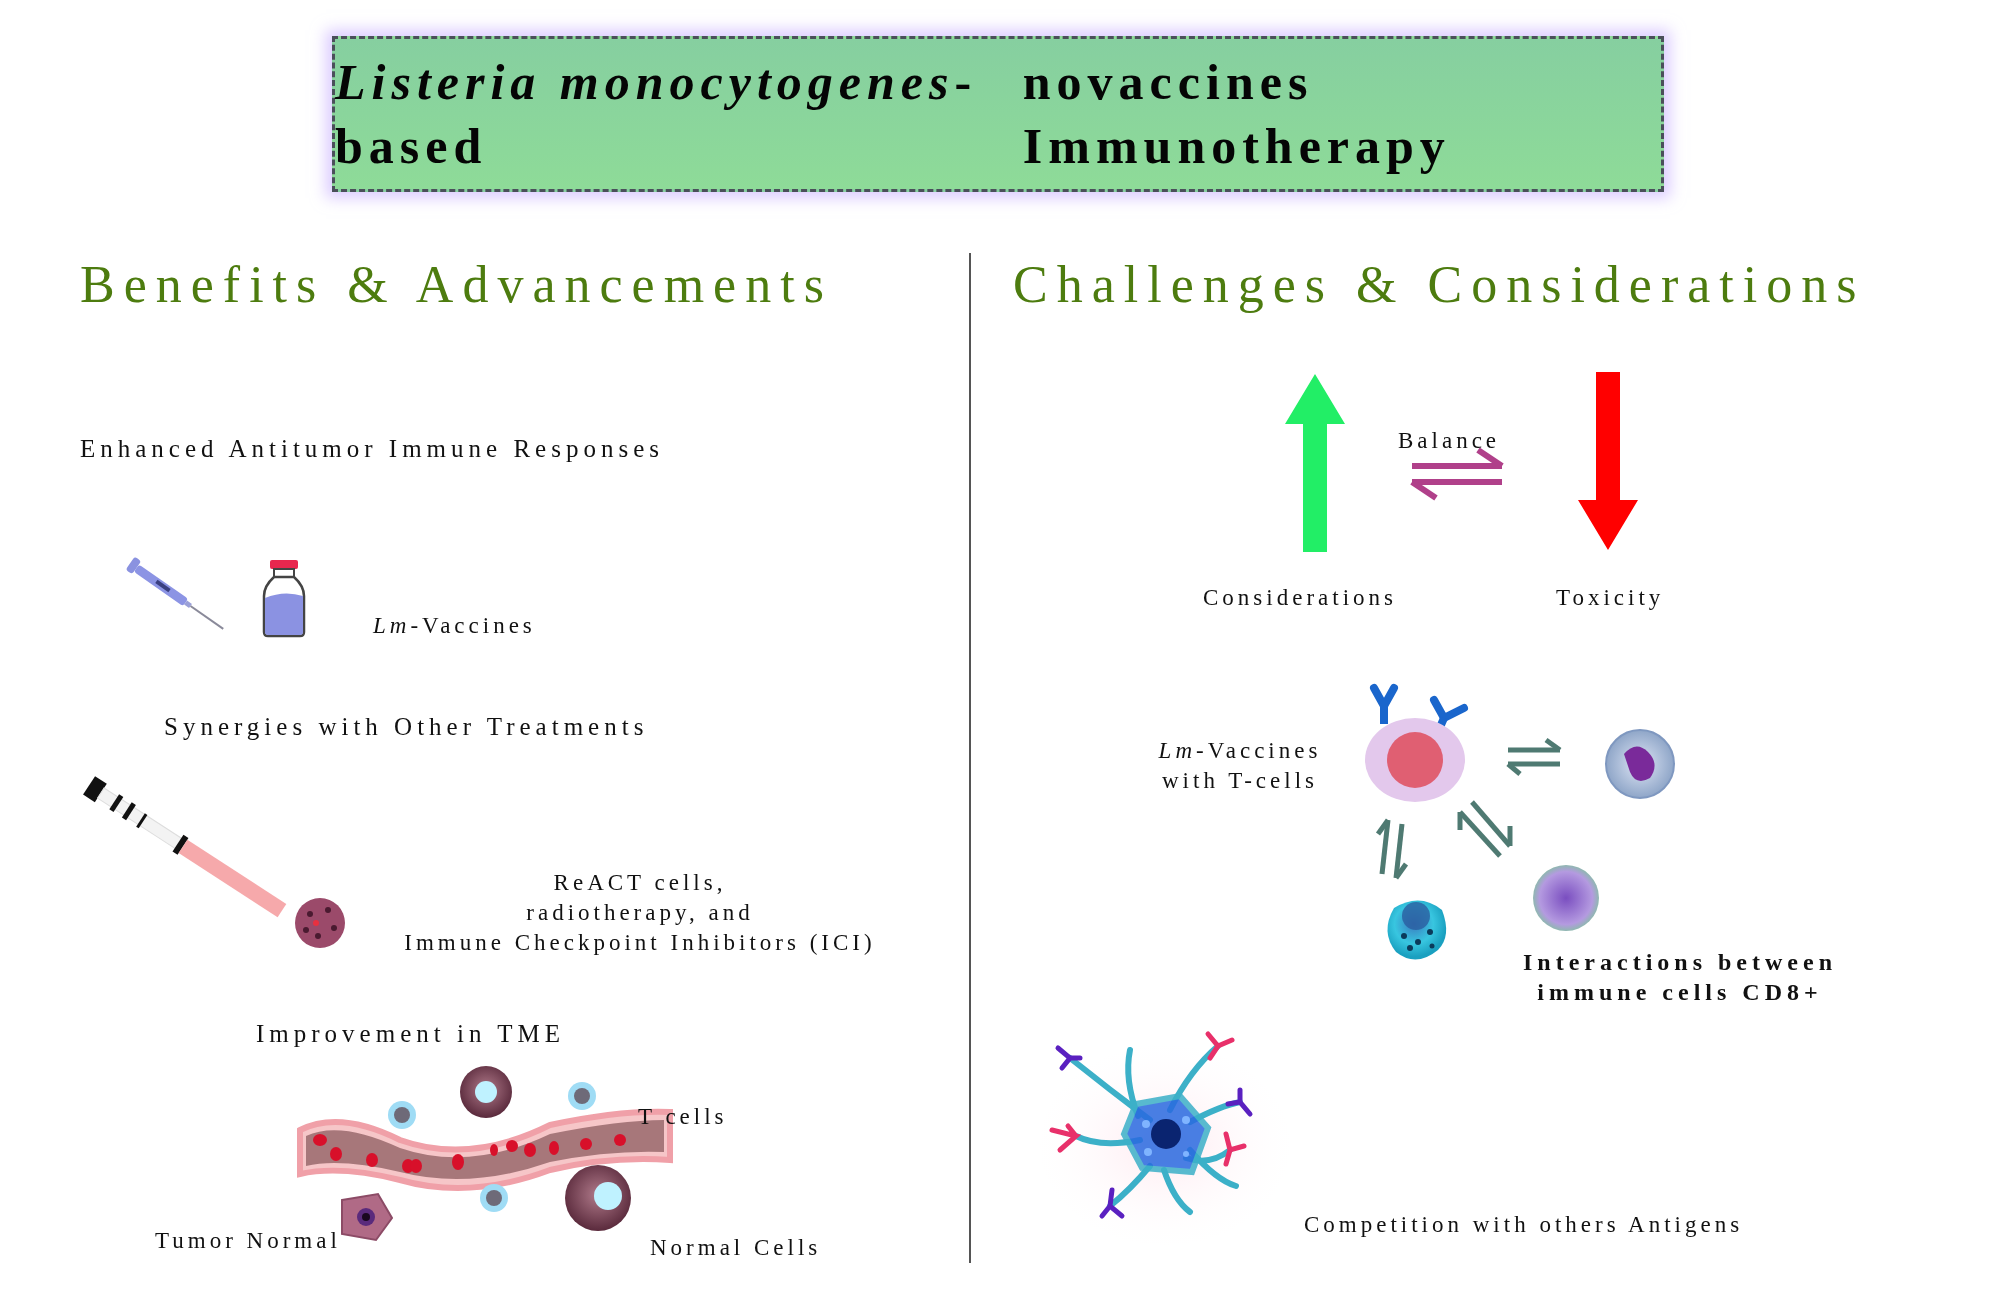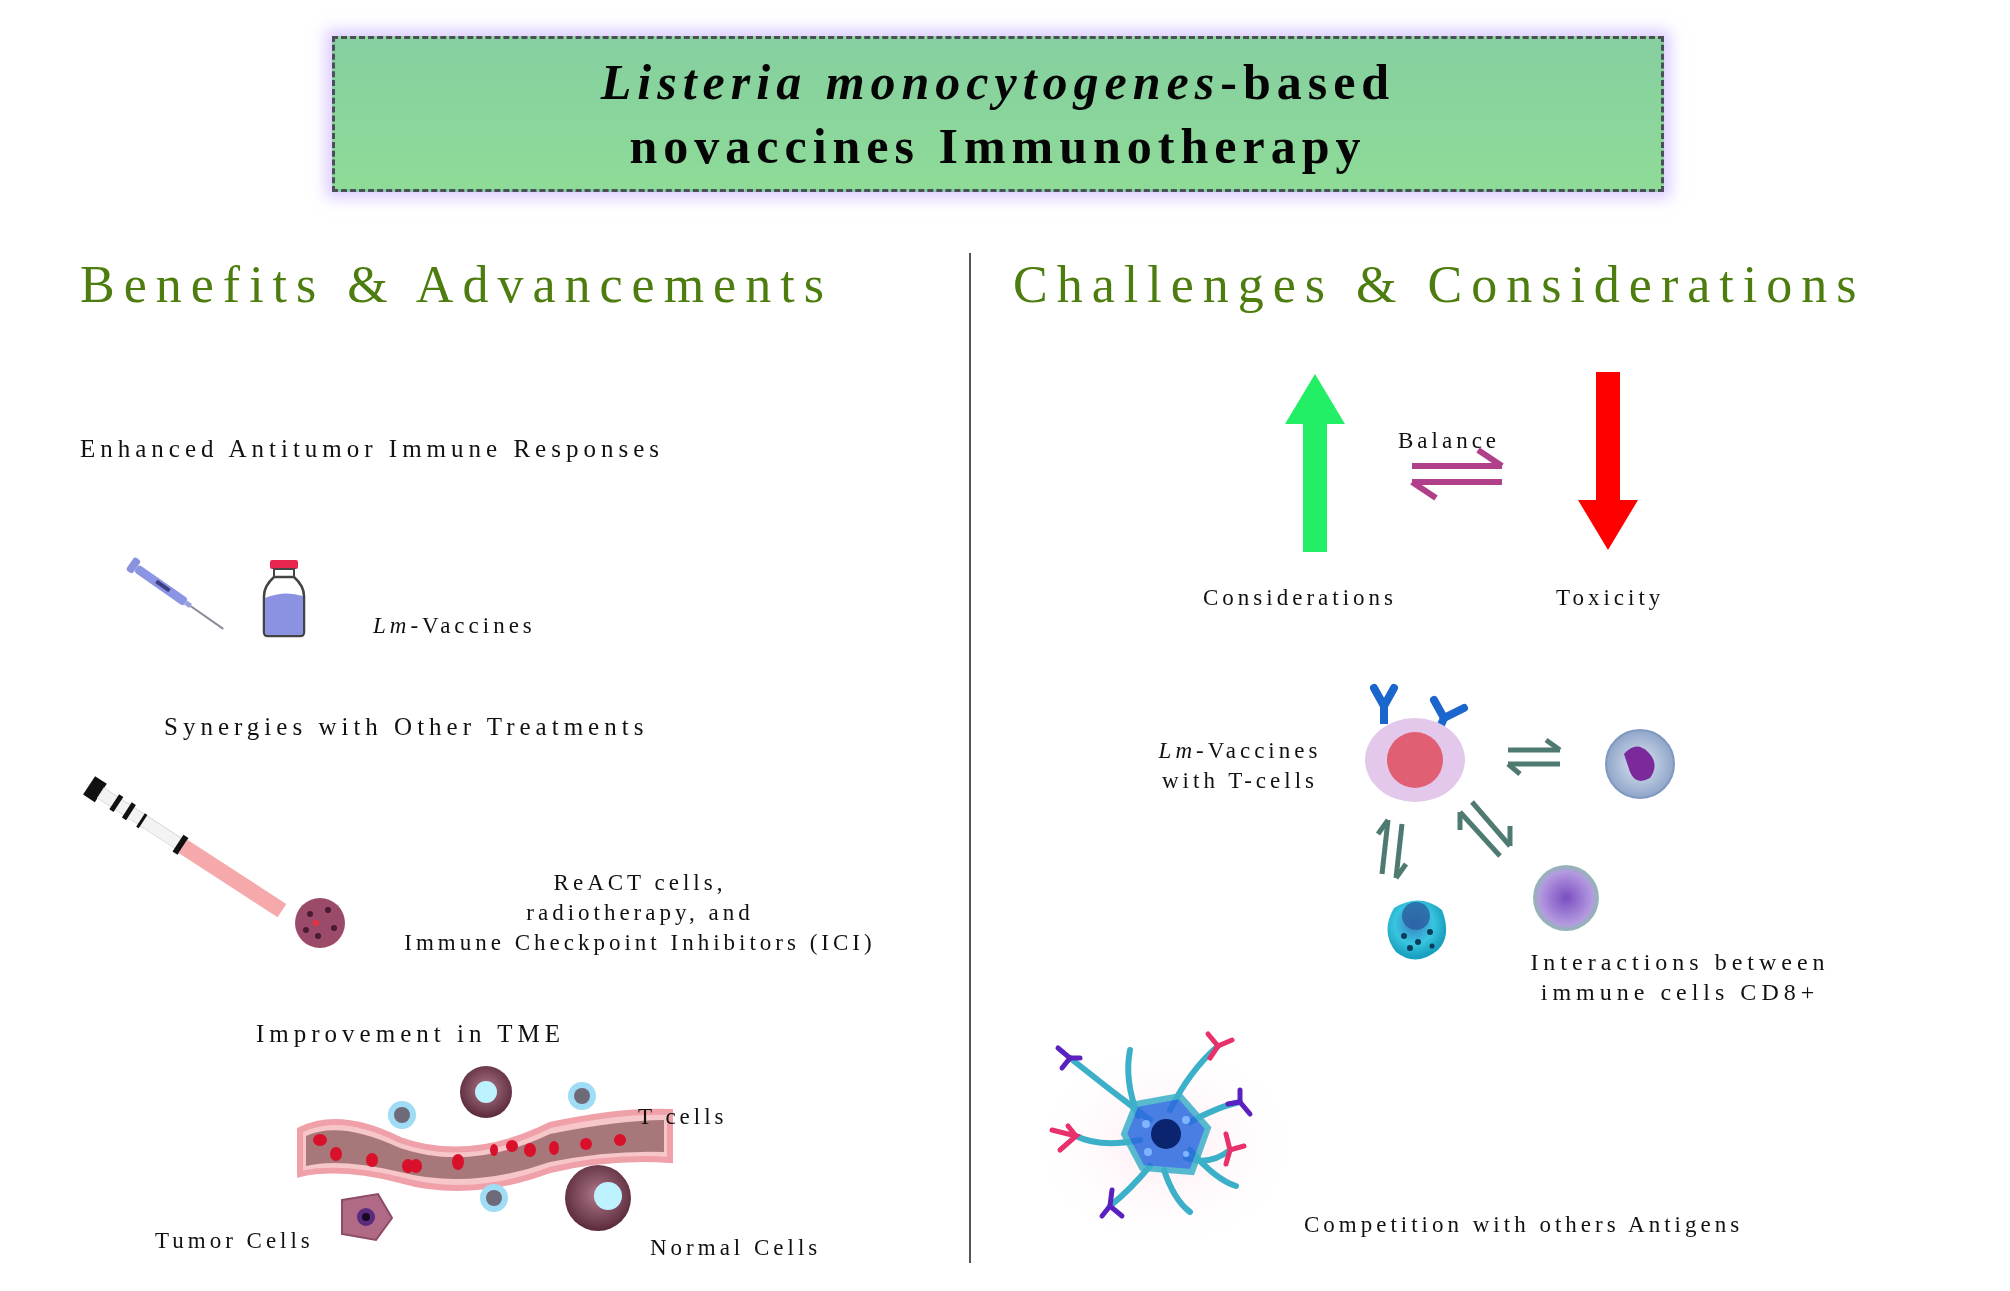--- a/index.html
+++ b/index.html
@@ -2,29 +2,29 @@
 <html><head>
 <meta charset="utf-8">
 <style>
   html, body { margin:0; padding:0; background:#ffffff; }
   body { width:2010px; height:1291px; position:relative; overflow:hidden;
          font-family:"Liberation Serif", "DejaVu Serif", serif; color:#111; }
   .abs { position:absolute; }
   .title-box { left:332px; top:36px; width:1332px; height:156px; box-sizing:border-box;
                background:linear-gradient(180deg,#86cfa0 0%,#8edb98 100%);
                border:3px dashed #4a4f5a; box-shadow:0 0 14px 6px rgba(190,160,255,0.55);
-               display:flex; flex-direction:column; align-items:center; justify-content:center; }
+               display:flex; align-items:center; justify-content:center; }
   .title-line { font-weight:bold; font-size:50px; letter-spacing:6px; line-height:64px; color:#050505;
                 transform:scaleY(1.0); }
   .title-line i { font-style:italic; }
   .section-h { font-size:52px; letter-spacing:9px; color:#4d7c0f; white-space:nowrap; }
   .sub-h { font-size:25px; letter-spacing:5px; white-space:nowrap; color:#111; }
   .lbl { font-size:23px; letter-spacing:4px; white-space:nowrap; color:#111;margin-top:20px; }
   .lbl-c { text-align:center; line-height:30px; }
-  .bold-lbl { font-size:24px; letter-spacing:5px; font-weight:normal; line-height:30px; text-align:center; white-space:nowrap; }
+  .bold-lbl { font-size:24px; letter-spacing:5px; font-weight:bold; line-height:30px; text-align:center; white-space:nowrap; }
   .divider { left:969px; top:253px; width:2px; height:1010px; background:#555; }
   svg { position:absolute; overflow:visible; }
 </style>
 </head>
 <body>
 
 <div class="abs title-box">
   <div class="title-line"><i>Listeria monocytogenes</i><span>-based</span></div>
   <div class="title-line">novaccines Immunotherapy</div>
 </div>
@@ -128,21 +128,21 @@
     <circle cx="204" cy="128" r="14" fill="#9fdcf5"></circle>
       <circle cx="204" cy="128" r="8" fill="#6e6a78"></circle>
   </g>
   <g>
     <path d="M52 130 L88 124 L102 148 L86 170 L52 164 Z" fill="#b06a86" stroke="#8c4b66" stroke-width="2"></path>
     <circle cx="76" cy="147" r="9" fill="#5a2a7c"></circle>
       <circle cx="76" cy="147" r="4" fill="#1a0820"></circle>
   </g>
 </svg>
 <div class="abs lbl" style="left:638px; top:1084px;">T cells</div>
-<div class="abs lbl" style="left:155px; top:1208px;">Tumor Cells</div>
+<div class="abs lbl" style="left:155px; top:1208px;">Tumor Normal</div>
 <div class="abs lbl" style="left:650px; top:1215px;">Normal Cells</div>
 
 <div class="abs section-h" style="left:1013px; top:255px;">Challenges &amp; Considerations</div>
 
 <svg style="left:1285px; top:372px;" width="60" height="180">
   <polygon points="30,2 60,52 42,52 42,180 18,180 18,52 0,52" fill="#22ee66"></polygon>
 </svg>
 <svg style="left:1578px; top:372px;" width="60" height="180">
   <polygon points="18,0 42,0 42,128 60,128 30,178 0,128 18,128" fill="#ff0000"></polygon>
 </svg>

